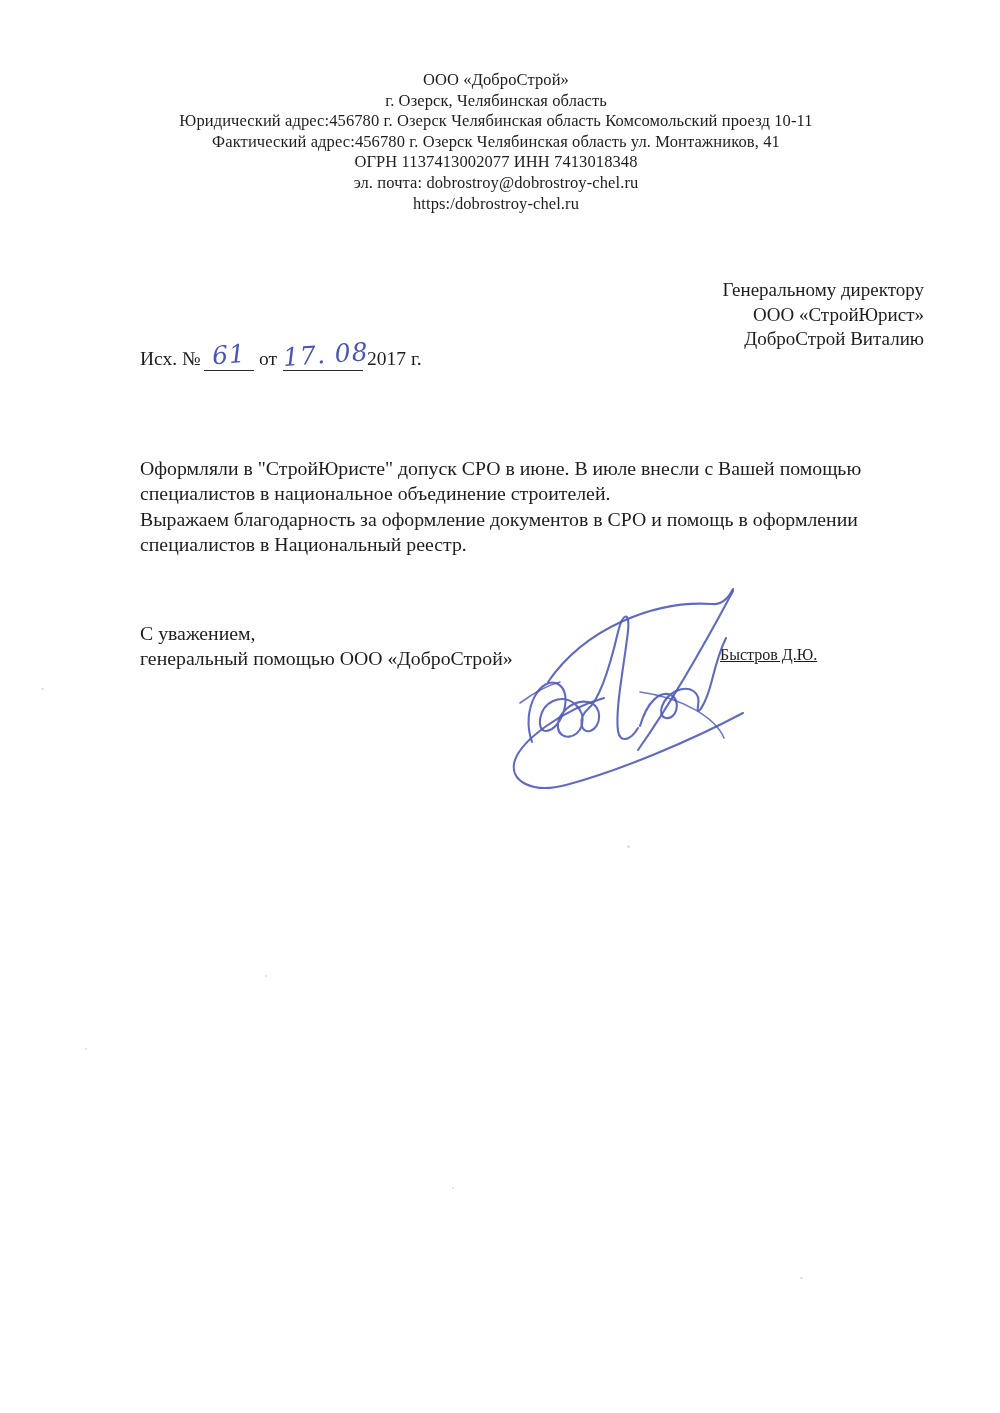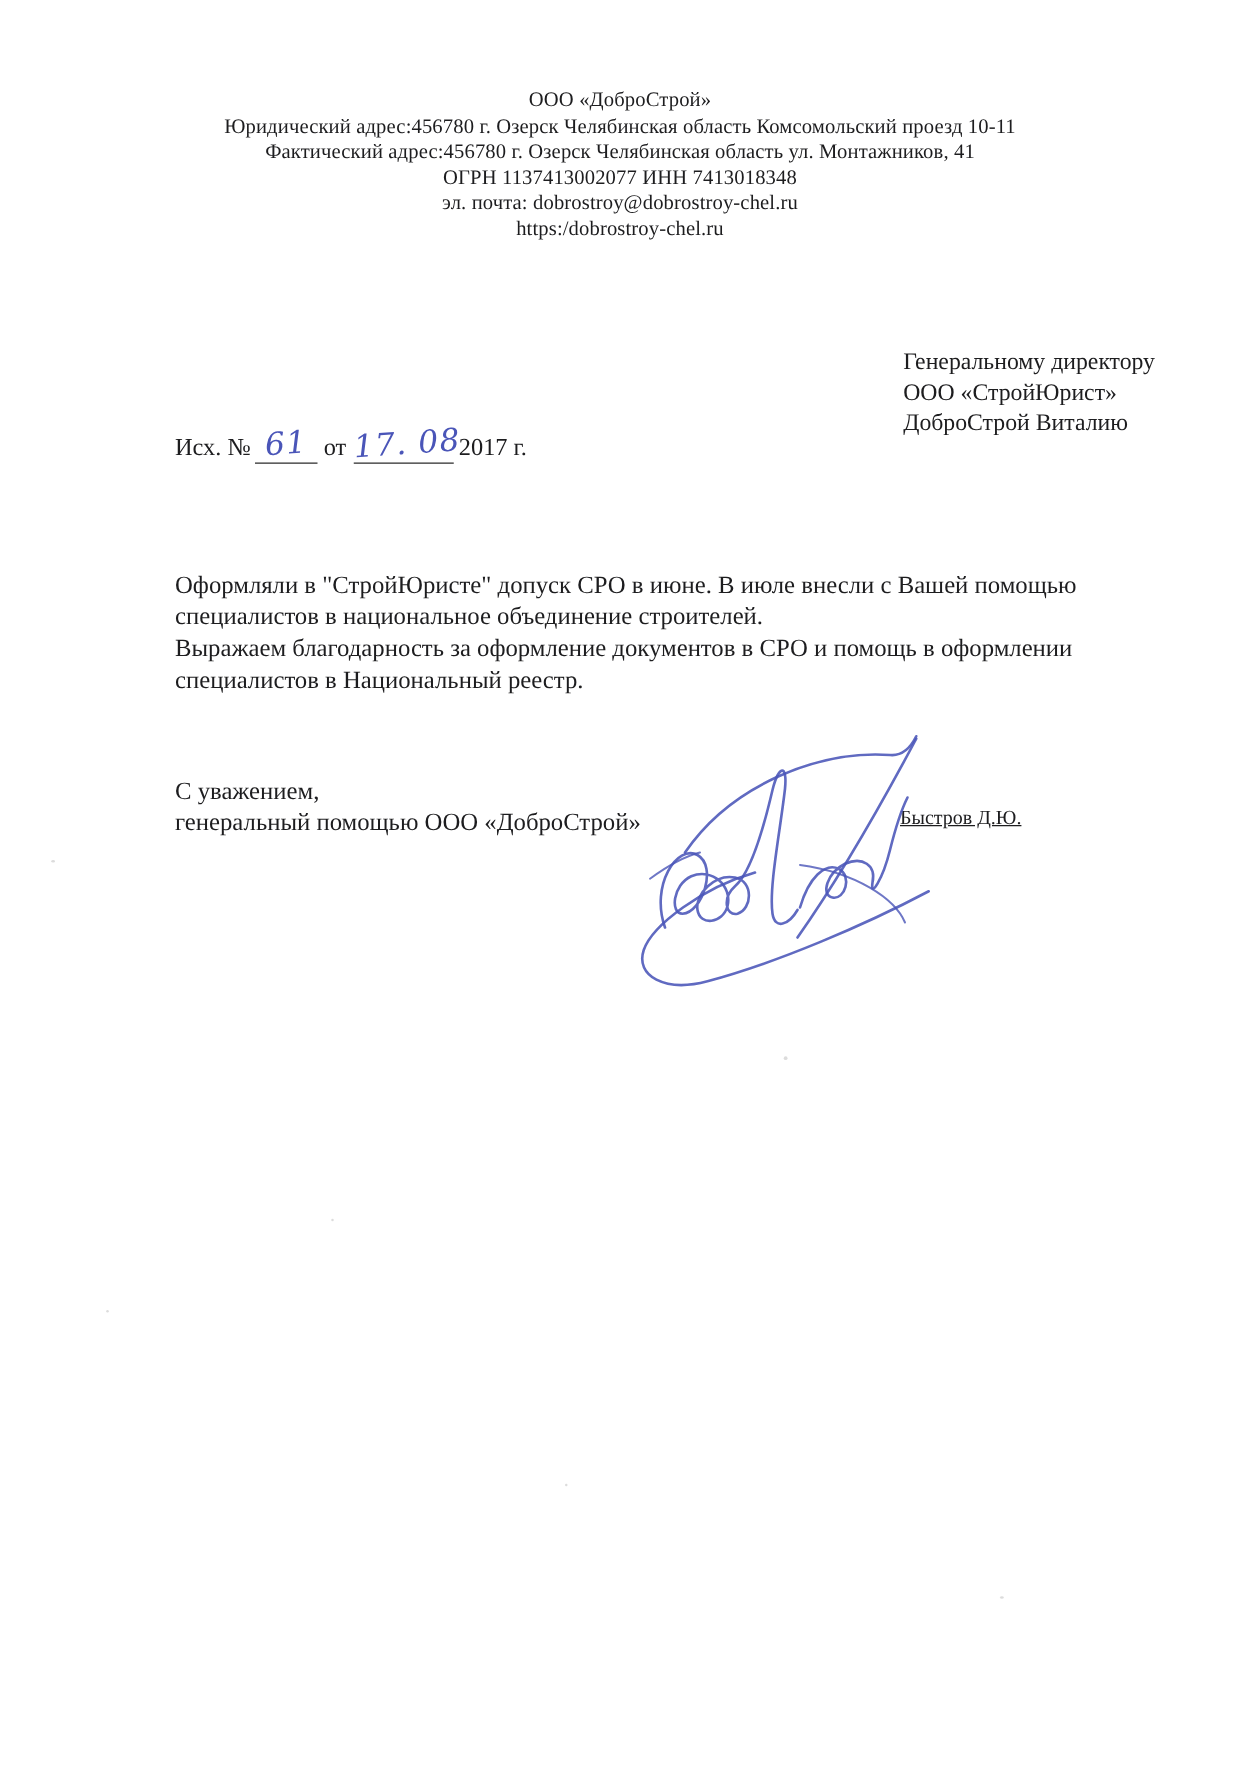--- a/index.html
+++ b/index.html
@@ -19,21 +19,21 @@
     position:absolute; top:70px; left:0; width:904px;
     padding-left:88px;
     text-align:center;
     font-size:16.5px; line-height:20.6px;
     letter-spacing:.1px;
   }
 
   
   .addressee {
     position:absolute; top:278px; right:76px;
-    text-align:left;
+    text-align:right;
     font-size:19px; line-height:24.5px;
   }
 
   
   .ref-line { position:absolute; top:341px; left:140px; width:340px; height:36px; font-size:19.5px; }
   .ref-prefix { position:absolute; left:0;  top:7px; }
   .ref-blank1 { position:absolute; left:64px;  top:0; width:50px; height:30px; border-bottom:1.6px solid #2b2b2b; text-align:center; }
   .ref-ot     { position:absolute; left:119px; top:7px;text-align:right; }
   .ref-blank2 { position:absolute; left:143px; top:0; width:80px; height:30px; border-bottom:1.6px solid #2b2b2b; text-align:center; }
   .ref-suffix { position:absolute; left:227px; top:7px; }
@@ -68,20 +68,21 @@
   
   .speck { position:absolute; border-radius:50%; background:rgba(60,60,60,.18); }
 </style>
 </head>
 <body>
 
 <div class="page">
 
   <div class="header">
     <div>ООО «ДоброСтрой»</div>
+    <div>г. Озерск, Челябинская область</div>
     <div>Юридический адрес:456780 г. Озерск Челябинская область Комсомольский проезд 10-11</div>
     <div>Фактический адрес:456780 г. Озерск Челябинская область ул. Монтажников, 41</div>
     <div>ОГРН 1137413002077 ИНН 7413018348</div>
     <div>эл. почта: dobrostroy@dobrostroy-chel.ru</div>
     <div>https:/dobrostroy-chel.ru</div>
   </div>
 
   <div class="addressee">
     <div>Генеральному директору</div>
     <div>ООО «СтройЮрист»</div>

